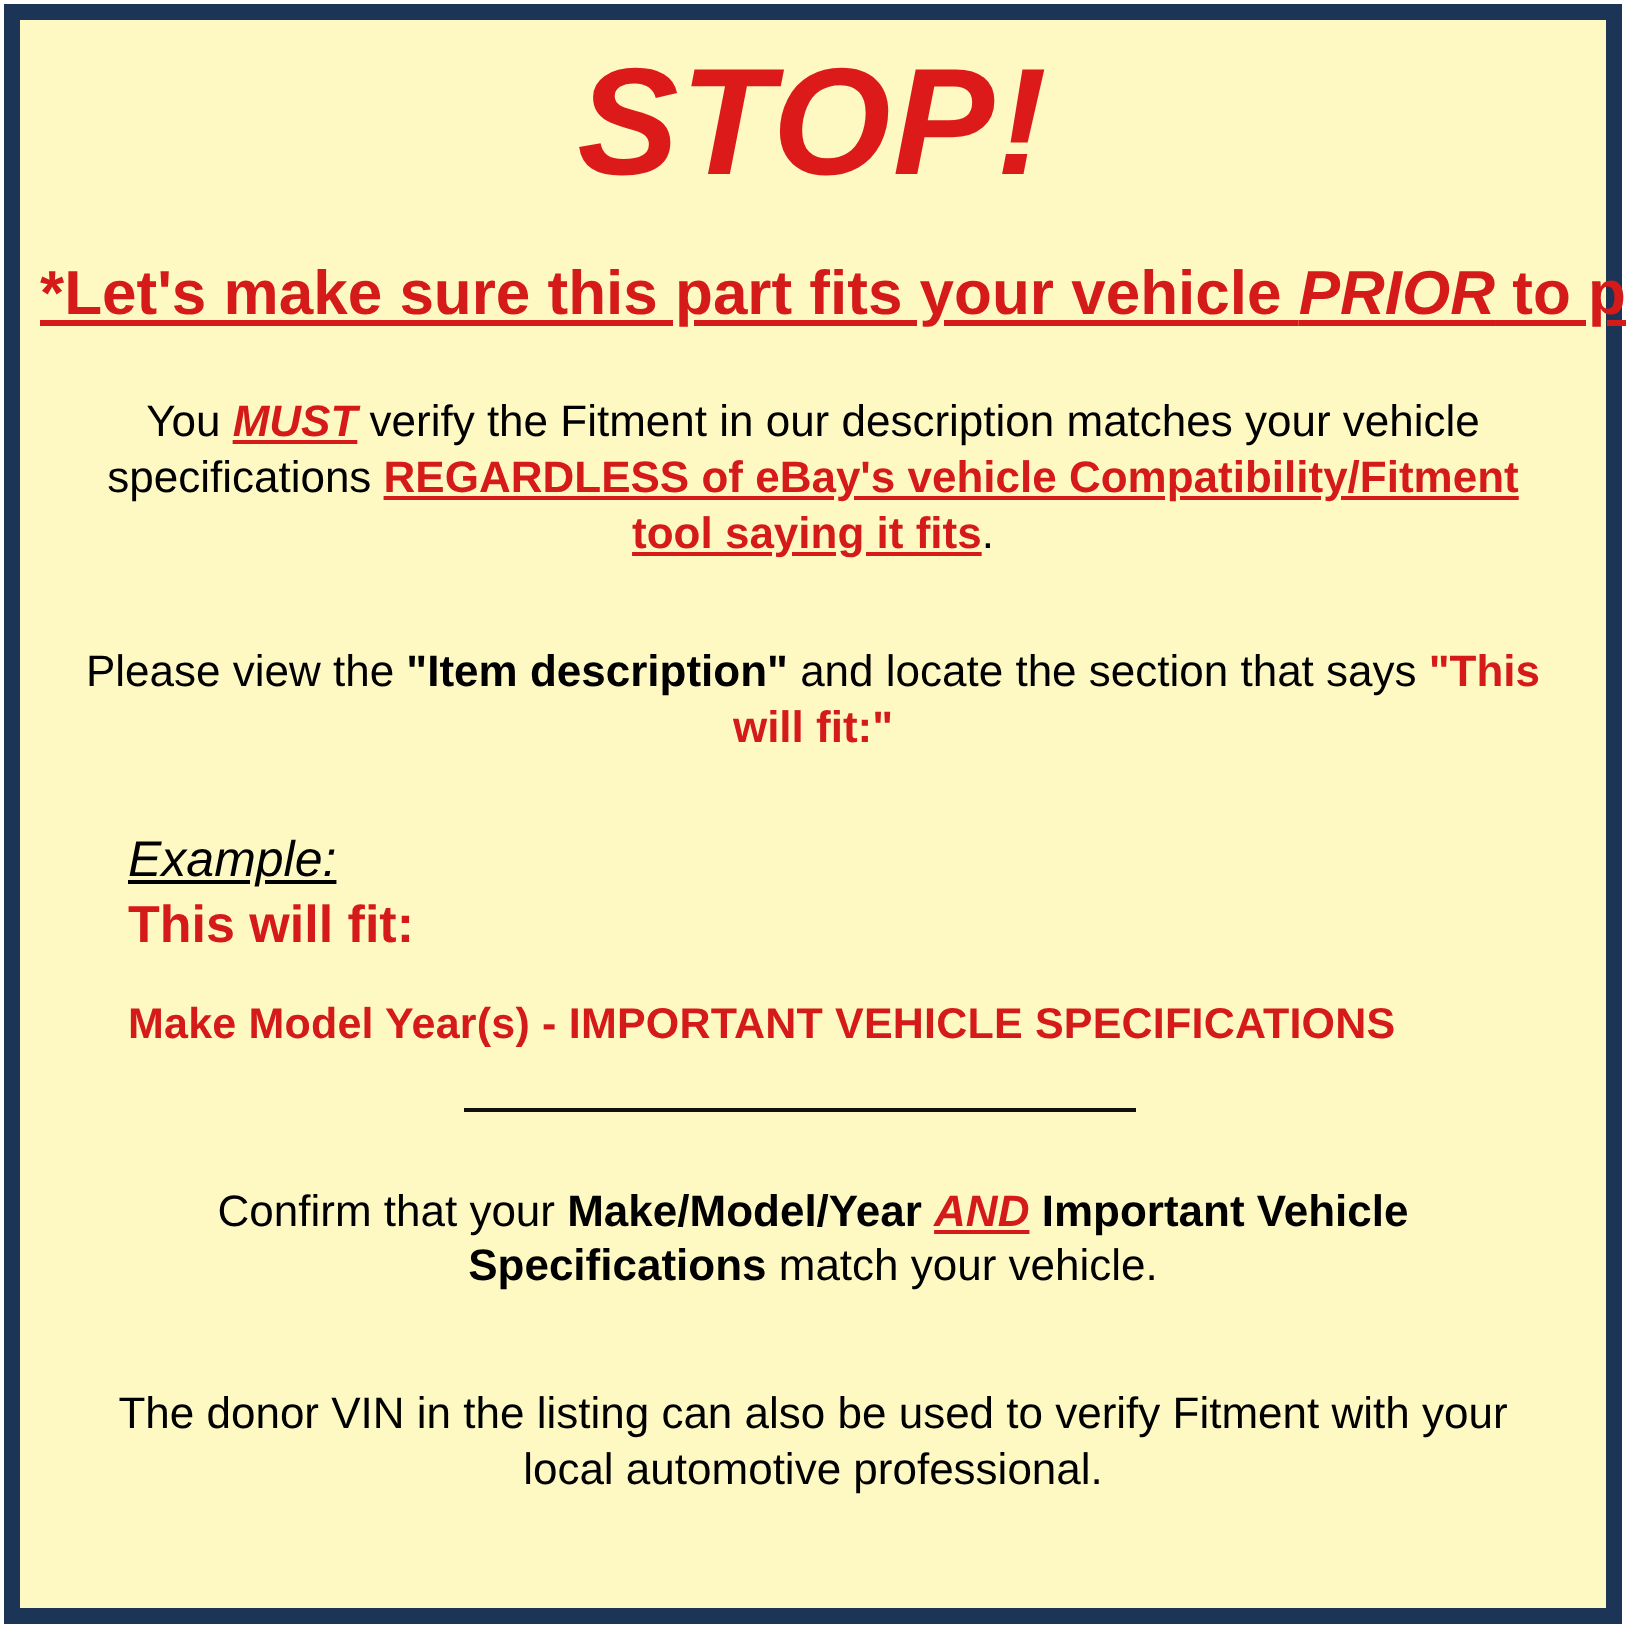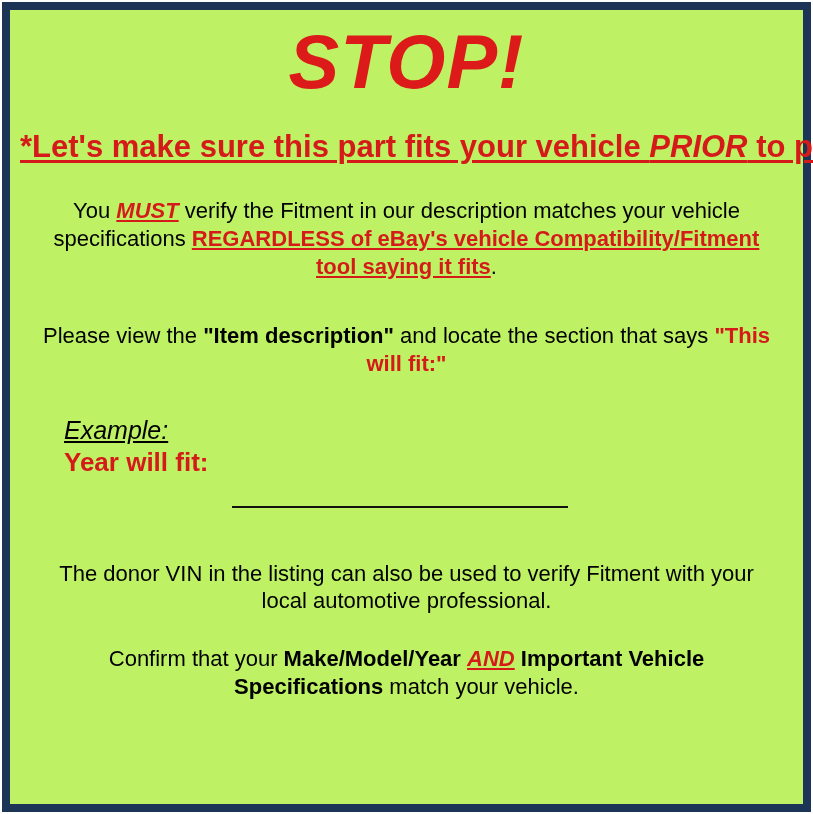--- a/index.html
+++ b/index.html
@@ -20,21 +20,21 @@
     height: 814px;
     background: #ffffff;
     padding: 2px;
   }
 
   .notice-frame {
     box-sizing: border-box;
     width: 100%;
     height: 100%;
     border: 8px solid #1c3557;
-    background: #bef264;
+    background: #fef9c3;
     padding: 0 10px;
     display: block;
   }
 
   
   .stop-title {
     text-align: center;
     color: #dd1a1a;
     font-weight: bold;
     font-style: italic;
@@ -162,27 +162,28 @@
     </p>
 
     <p class="para para-desc">
       <span>Please view the </span><span class="em-black-b">"Item description"</span><span> and locate the section that says </span><span class="em-red-b">"This will fit:"</span>
     </p>
 
     <div class="example-block">
       <div>
         <span class="example-label">Example:</span>
       </div>
-      <div class="example-fit">Year will fit:</div>
+      <div class="example-fit">This will fit:</div>
+      <div class="example-spec">Make Model Year(s) - IMPORTANT VEHICLE SPECIFICATIONS</div>
     </div>
 
     <div class="divider-wrap">
       <div class="divider-rule"></div>
     </div>
 
-    <p class="para para-vin">The donor VIN in the listing can also be used to verify Fitment with your local automotive professional.</p>
-
     <p class="para para-confirm">
       <span>Confirm that your </span><span class="em-black-b">Make/Model/Year</span><span> </span><span class="em-red-bi-u">AND</span><span> </span><span class="em-black-b">Important Vehicle Specifications</span><span> match your vehicle.</span>
     </p>
+
+    <p class="para para-vin">The donor VIN in the listing can also be used to verify Fitment with your local automotive professional.</p>
 
   </div>
 </div>
 
 </body></html>

